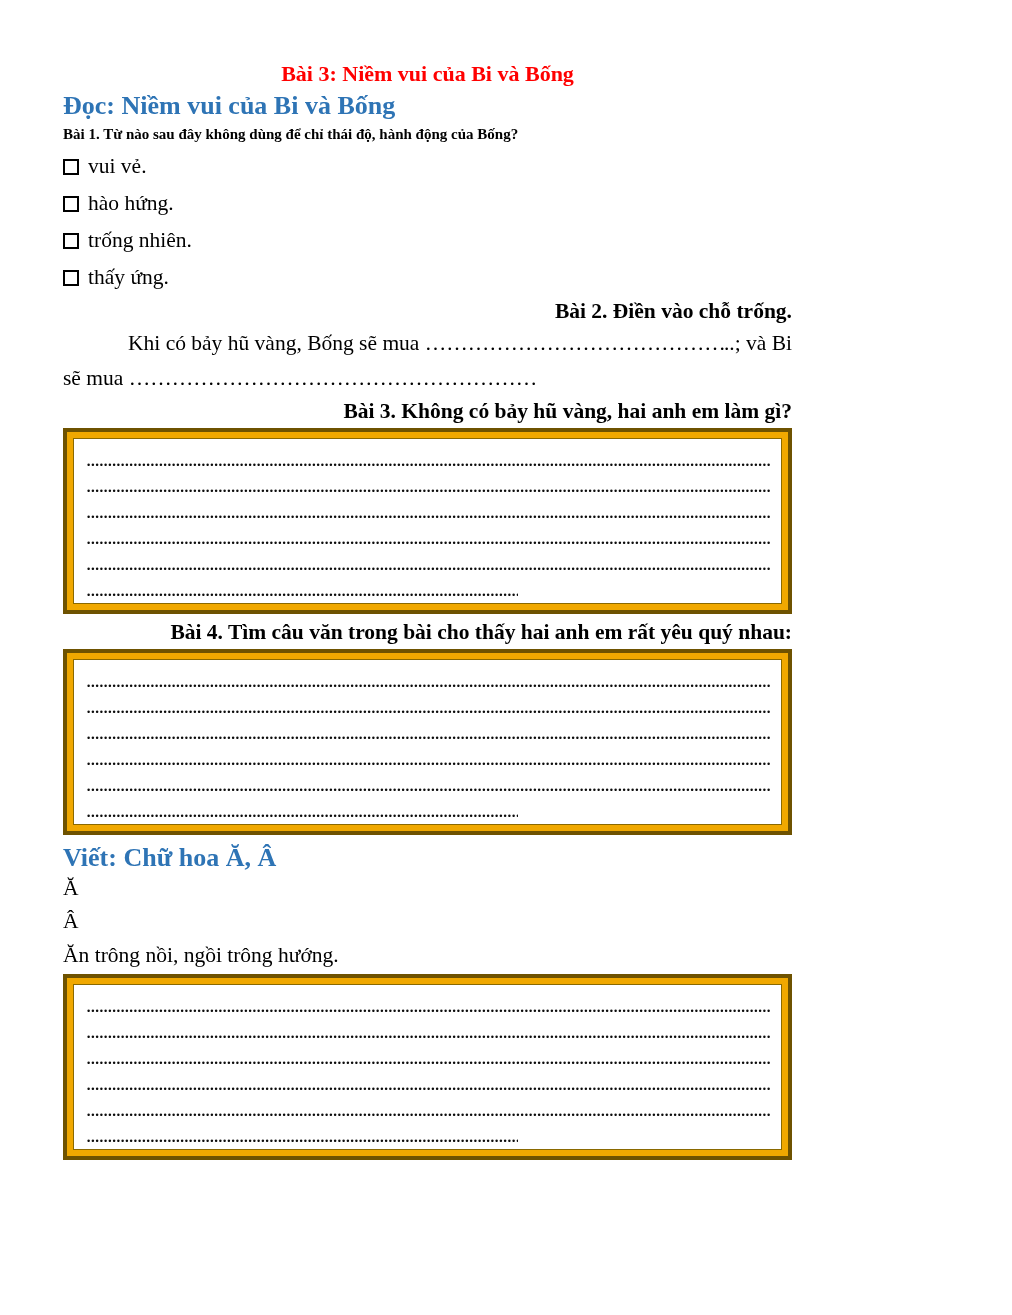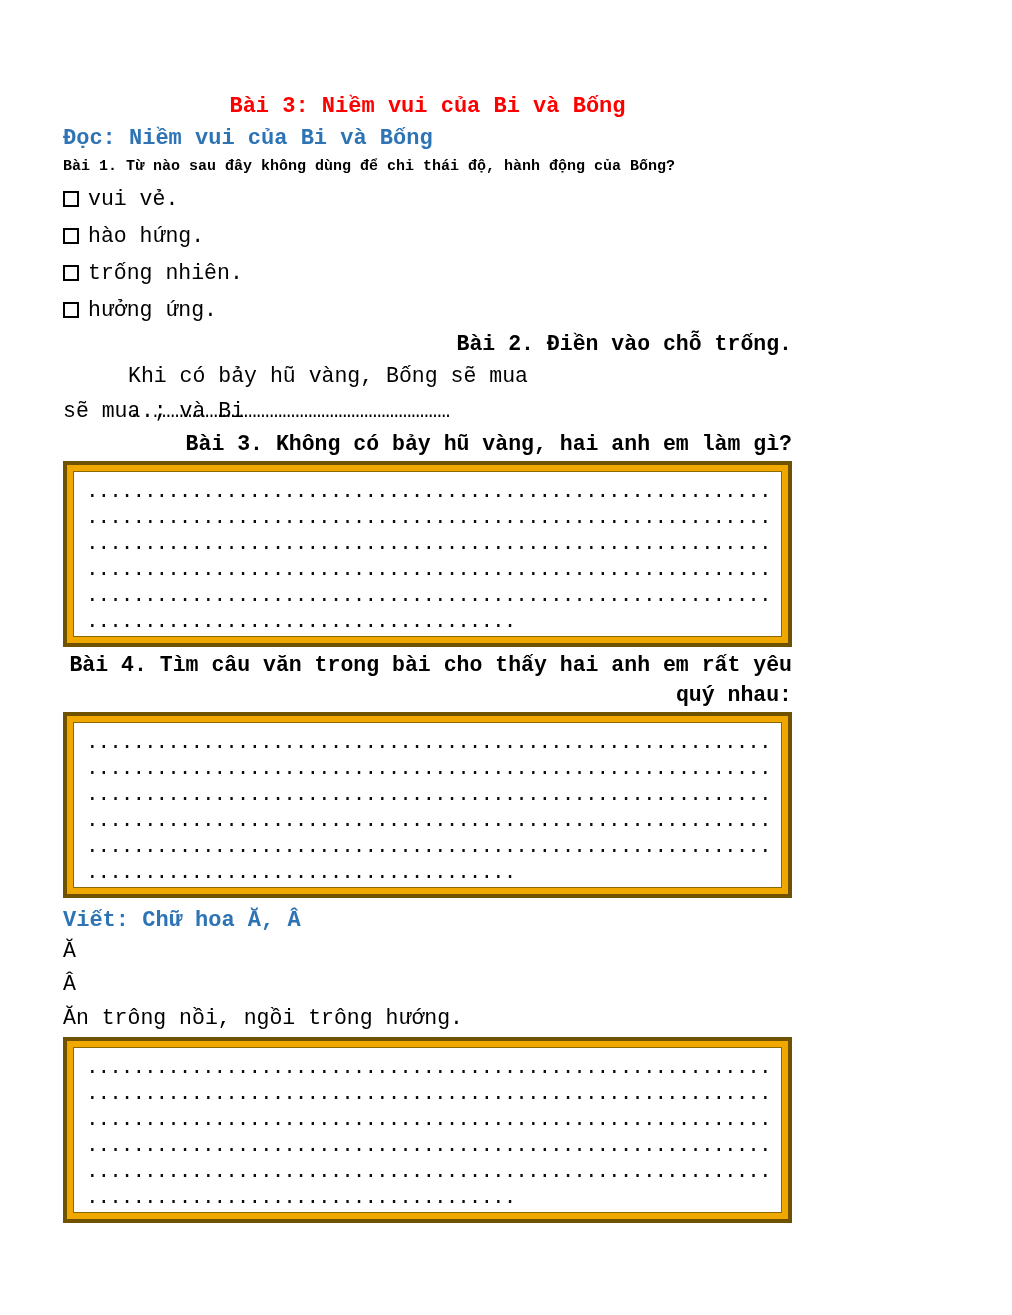--- a/index.html
+++ b/index.html
@@ -5,56 +5,56 @@
   * { margin: 0; padding: 0; box-sizing: border-box; }
   html, body { background: #ffffff; }
   body {
     width: 1012px;
     height: 1315px;
     overflow: hidden;
     font-family: "Liberation Serif", "DejaVu Serif", serif;
     font-size: 21.5px;
     color: #000000;
   }
-  .page { width: 848px; height: 1315px; padding: 93px 56px 0 63px; font-family: Liberation Mono, monospace; }
+  .page { width: 848px; height: 1315px; padding: 60px 56px 0 63px; }
 
   .title {
     text-align: center;
     font-weight: bold;
     color: #FF0000;
     font-size: 22px;
     line-height: 28px;
   }
   .h-blue {
     font-weight: bold;
     color: #2E74B5;
     line-height: 28px;
     margin-top: 4px;
-    font-size: 22px;
+    font-size: 26px;
   }
   .h-bold {
     font-weight: bold;
     line-height: 28px;
     font-size: 15px;
   }
   .h-bold2 { font-weight: bold; line-height: 30px; font-size: 21.5px; text-align: right; }
 
   .options { }
   .option { height: 37px; line-height: 37px; white-space: nowrap; }
   .checkbox {
     display: inline-block;
     width: 16px; height: 16px;
     border: 2px solid #000;
     vertical-align: -2px;
     margin-right: 9px;
     background: #fff;
   }
 
   .fill-para { line-height: 35px; height: 35px; white-space: nowrap; }
-  .fill-flex { display: flex; padding-left: 65px; flex-direction: column; }
+  .fill-flex { display: flex; padding-left: 65px; }
   .fill-flex .grow { flex: 1 1 auto; overflow: hidden; white-space: nowrap; min-width: 0; }
   .fill-fixed {
     display: inline-block;
     width: 410px;
     overflow: hidden;
     white-space: nowrap;
     vertical-align: top;
     height: 35px; line-height: 35px;
   }
   .nowrap { white-space: pre; }
@@ -102,21 +102,21 @@
     <div class="option">
       <span class="checkbox"></span><span>vui vẻ.</span>
     </div>
     <div class="option">
       <span class="checkbox"></span><span>hào hứng.</span>
     </div>
     <div class="option">
       <span class="checkbox"></span><span>trống nhiên.</span>
     </div>
     <div class="option">
-      <span class="checkbox"></span><span>hưởng ứng.</span>
+      <span class="checkbox"></span><span>thấy ứng.</span>
     </div>
   </div>
 
   <div class="h-bold2">Bài 2. Điền vào chỗ trống.</div>
 
   <div class="fill-para fill-flex">
     <span class="nowrap">Khi có bảy hũ vàng, Bống sẽ mua </span>
       <span class="grow">……………………………………………………………</span>
       <span class="nowrap">..; và Bi</span>
   </div>

